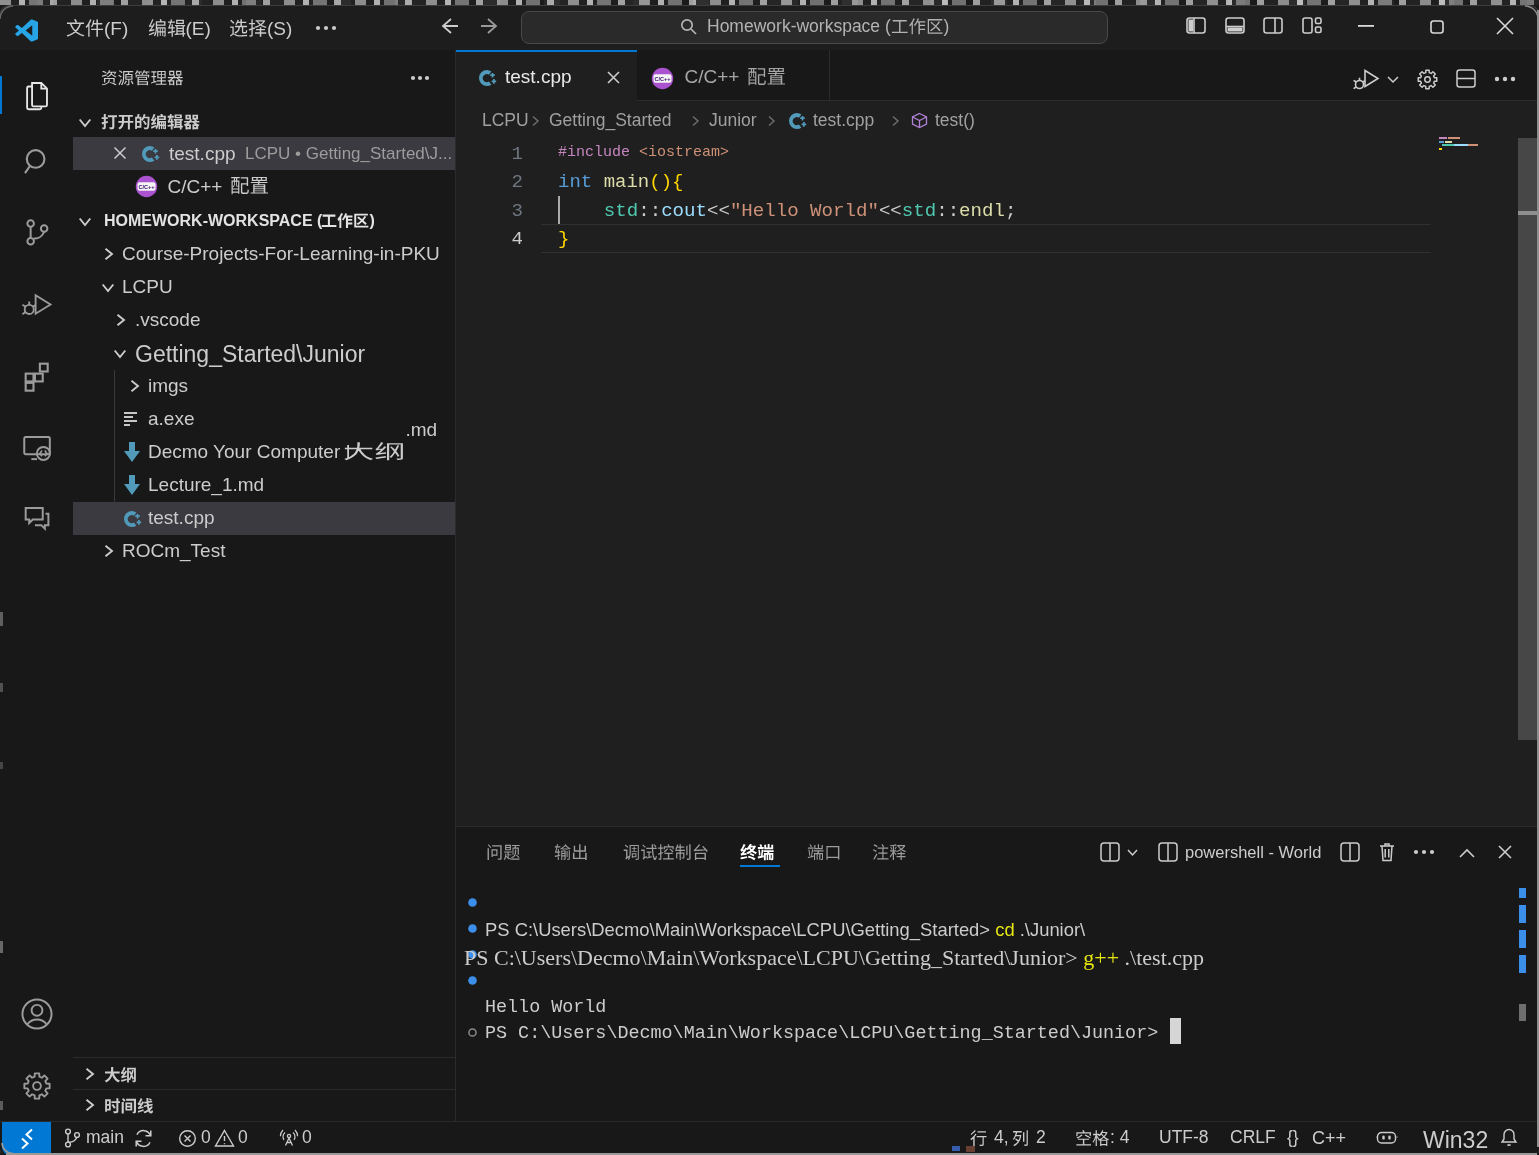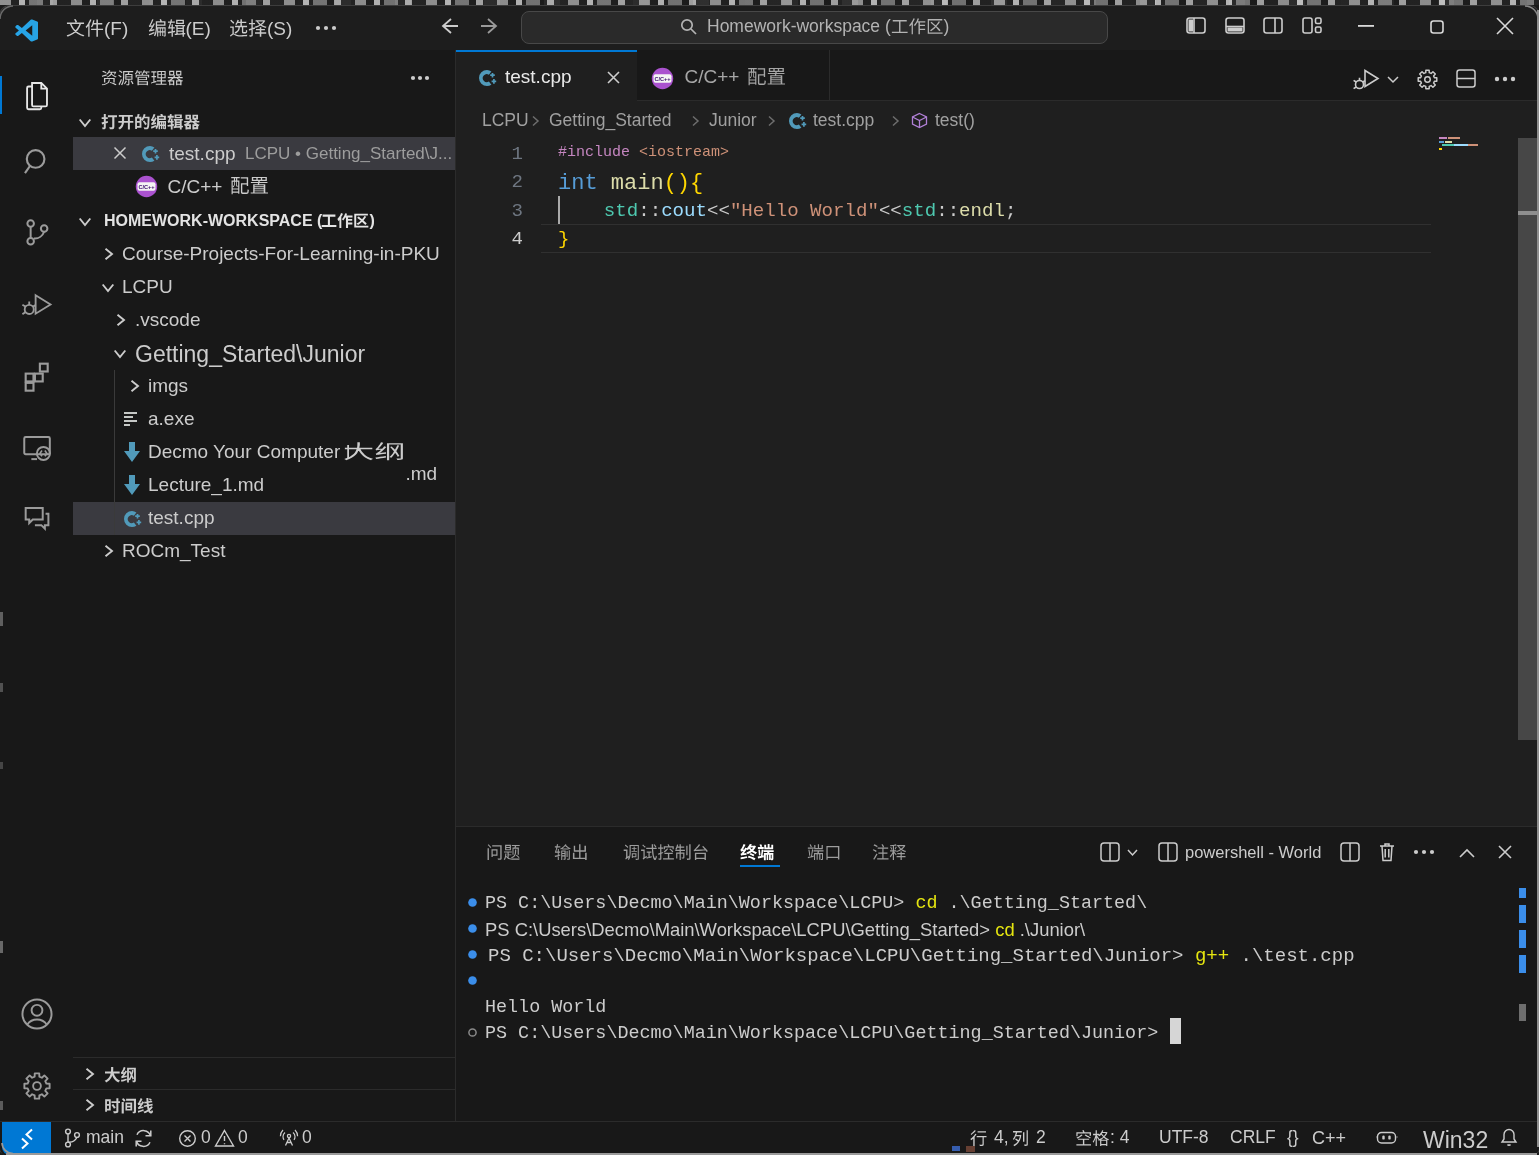--- a/index.html
+++ b/index.html
@@ -290,21 +290,21 @@
     </svg>
 <div class="t" style="left:148.0px;top:409.2px;font-size:19.0px;font-family:'Liberation Sans';color:#cccccc;">a.exe</div>
 <svg style="position:absolute;left:124.0px;top:442.0px;" width="16" height="20" viewBox="0 0 16 20">
       <path fill="#519aba" d="M5 0 H11 V9 H16 L8 20 L0 9 H5 Z"></path>
     </svg>
 <div class="t" style="left:148.0px;top:442.2px;font-size:19.0px;font-family:'Liberation Sans';color:#cccccc;">Decmo Your Computer I</div>
 <svg class="cj" style="left:342.5px;top:441.8px" width="62.4" height="19.5" viewBox="0 -85 200 100" preserveAspectRatio="none" fill="#cccccc">
       <use href="#r5927"></use>
       <use href="#r7eb2" x="100"></use>
     </svg>
-<div class="t" style="left:405.5px;top:464px;font-size:19.0px;font-family:'Liberation Sans';color:#cccccc;">.md</div>
+<div class="t" style="left:405.5px;top:420px;font-size:19.0px;font-family:'Liberation Sans';color:#cccccc;">.md</div>
 <svg style="position:absolute;left:124.0px;top:475.0px;" width="16" height="20" viewBox="0 0 16 20">
       <path fill="#519aba" d="M5 0 H11 V9 H16 L8 20 L0 9 H5 Z"></path>
     </svg>
 <div class="t" style="left:148.0px;top:475.2px;font-size:19.0px;font-family:'Liberation Sans';color:#cccccc;">Lecture_1.md</div>
 <div style="position:absolute;left:73px;top:502px;width:382px;height:33px;background:#3a3a40"></div>
 <svg style="position:absolute;left:122.0px;top:508.5px;" width="20" height="20" viewBox="0 0 20 20">
       <path fill="#519aba" d="M10 2 a8 8 0 1 0 0 16 a8.2 8.2 0 0 0 4.4-1.3 l-2.5-3.2 a4 4 0 1 1 0-6.8 l2.5-3.3 A8.2 8.2 0 0 0 10 2 Z"></path>
       <path stroke="#519aba" stroke-width="1.7" d="M13.2 7.2 h4.6 M15.5 4.9 v4.6 M14.6 13.4 h4.6 M16.9 11.1 v4.6"></path>
     </svg>
 <div class="t" style="left:148.0px;top:508.2px;font-size:19.0px;font-family:'Liberation Sans';color:#cccccc;">test.cpp</div>
@@ -396,21 +396,21 @@
     </svg>
 <svg style="position:absolute;left:911.0px;top:112.0px;" width="17" height="17" viewBox="0 0 17 17">
       <g fill="none" stroke="#b180d7" stroke-width="1.30">
         <path d="M8.5 1.5 L15.5 5 V12 L8.5 15.5 L1.5 12 V5 Z"></path>
         <path d="M1.5 5 L8.5 8.5 L15.5 5 M8.5 8.5 V15.5"></path>
       </g>
     </svg>
 <div class="t" style="left:511.4px;top:144.8px;font-size:19.1px;font-family:'Liberation Mono';color:#6e7681;">1</div>
 <div class="t" style="left:558px;top:144.8px;font-size:15px;font-family:Liberation Mono, monospace"><span style="color:#c586c0">#include</span><span style="color:#cccccc"> </span><span style="color:#ce9178">&lt;iostream&gt;</span></div>
 <div class="t" style="left:511.4px;top:173.3px;font-size:19.1px;font-family:'Liberation Mono';color:#6e7681;">2</div>
-<div class="t" style="left:558px;top:173.3px;font-size:22px;font-family:'Liberation Mono'"><span style="color:#569cd6">int</span><span style="color:#cccccc"> </span><span style="color:#dcdcaa">main</span><span style="color:#ffd700">(){</span></div>
+<div class="t" style="left:558px;top:173.3px;font-size:19px;font-family:'Liberation Mono'"><span style="color:#569cd6">int</span><span style="color:#cccccc"> </span><span style="color:#dcdcaa">main</span><span style="color:#ffd700">(){</span></div>
 <div class="t" style="left:511.4px;top:201.8px;font-size:19.1px;font-family:'Liberation Mono';color:#6e7681;">3</div>
 <div class="t" style="left:558px;top:201.8px;font-size:19.1px;font-family:'Liberation Mono'"><span style="color:#cccccc">    </span><span style="color:#4ec9b0">std</span><span style="color:#cccccc">::</span><span style="color:#9cdcfe">cout</span><span style="color:#cccccc">&lt;&lt;</span><span style="color:#ce9178">"Hello World"</span><span style="color:#cccccc">&lt;&lt;</span><span style="color:#4ec9b0">std</span><span style="color:#cccccc">::</span><span style="color:#dcdcaa">endl</span><span style="color:#cccccc">;</span></div>
 <div class="t" style="left:511.4px;top:230.3px;font-size:19.1px;font-family:'Liberation Mono';color:#cccccc;">4</div>
 <div class="t" style="left:558px;top:230.3px;font-size:19.1px;font-family:'Liberation Mono'"><span style="color:#ffd700">}</span></div>
 <div style="position:absolute;left:541px;top:224px;width:890px;height:27px;border-top:1px solid #303030;border-bottom:1px solid #303030"></div>
 <div style="position:absolute;left:558px;top:196px;width:1.5px;height:28px;background:#aaaaaa"></div>
 <div style="position:absolute;left:1439px;top:137px;width:8px;height:2px;background:#c586c0"></div>
 <div style="position:absolute;left:1448px;top:137px;width:12px;height:2px;background:#ce9178"></div>
 <div style="position:absolute;left:1439px;top:140.5px;width:5px;height:2px;background:#569cd6"></div>
 <div style="position:absolute;left:1445px;top:140.5px;width:7px;height:2px;background:#dcdcaa"></div>
@@ -476,29 +476,28 @@
     </svg>
 <svg style="position:absolute;left:1458.0px;top:847.0px;" width="18" height="12" viewBox="0 0 18 12">
       <path fill="none" stroke="#cccccc" stroke-width="1.60" d="M2 10 L9 3 L16 10"></path>
     </svg>
 <svg style="position:absolute;left:1497.0px;top:844.0px;" width="16" height="16" viewBox="0 0 16 16">
       <path fill="none" stroke="#cccccc" stroke-width="1.60" d="M2 2 L14 14 M14 2 L2 14"></path>
     </svg>
 <svg style="position:absolute;left:467.0px;top:897.1px;" width="11" height="11" viewBox="0 0 11 11">
       <circle cx="5.5" cy="5.5" r="4.3" fill="#3b8eea"></circle>
     </svg>
-<div class="t" style="left:485px;top:894.6px;font-size:18.4px;font-family:'Liberation Mono'"><span style="color:#cccccc">PS C:\Users\Decmo\Main\Workspace\LCPU&gt; </span><span style="color:#e5e510">cd</span><span style="color:#cccccc"> .\Getting_Started\</span></div>
 <svg style="position:absolute;left:467.0px;top:923.1px;" width="11" height="11" viewBox="0 0 11 11">
       <circle cx="5.5" cy="5.5" r="4.3" fill="#3b8eea"></circle>
     </svg>
 <div class="t" style="left:485px;top:920.6px;font-size:18.4px;font-family:Liberation Sans, sans-serif"><span style="color:#cccccc">PS C:\Users\Decmo\Main\Workspace\LCPU\Getting_Started&gt; </span><span style="color:#e5e510">cd</span><span style="color:#cccccc"> .\Junior\</span></div>
 <svg style="position:absolute;left:467.0px;top:949.1px;" width="11" height="11" viewBox="0 0 11 11">
       <circle cx="5.5" cy="5.5" r="4.3" fill="#3b8eea"></circle>
     </svg>
-<div class="t" style="left:488px;top:946.6px;font-size:19px;font-family:Liberation Mono, monospace"><span style="color:#cccccc">PS C:\Users\Decmo\Main\Workspace\LCPU\Getting_Started\Junior&gt; </span><span style="color:#e5e510">g++</span><span style="color:#cccccc"> .\test.cpp</span></div>
+<div class="t" style="left:464px;top:946.6px;font-size:22px;font-family:Liberation Serif, serif"><span style="color:#cccccc">PS C:\Users\Decmo\Main\Workspace\LCPU\Getting_Started\Junior&gt; </span><span style="color:#e5e510">g++</span><span style="color:#cccccc"> .\test.cpp</span></div>
 <svg style="position:absolute;left:467.0px;top:975.1px;" width="11" height="11" viewBox="0 0 11 11">
       <circle cx="5.5" cy="5.5" r="4.3" fill="#3b8eea"></circle>
     </svg>
 <div class="t" style="left:485px;top:998.6px;font-size:18.4px;font-family:'Liberation Mono'"><span style="color:#cccccc">Hello World</span></div>
 <svg style="position:absolute;left:467.0px;top:1027.1px;" width="11" height="11" viewBox="0 0 11 11">
       <circle cx="5.5" cy="5.5" r="3.6" fill="none" stroke="#8a8a8a" stroke-width="1.50"></circle>
     </svg>
 <div class="t" style="left:485px;top:1024.6px;font-size:18.4px;font-family:'Liberation Mono'"><span style="color:#cccccc">PS C:\Users\Decmo\Main\Workspace\LCPU\Getting_Started\Junior&gt; </span></div>
 <div style="position:absolute;left:1170px;top:1018px;width:11px;height:26px;background:#d6d6d6"></div>
 <div style="position:absolute;left:1519px;top:888px;width:7px;height:10px;background:#3b8eea"></div>

